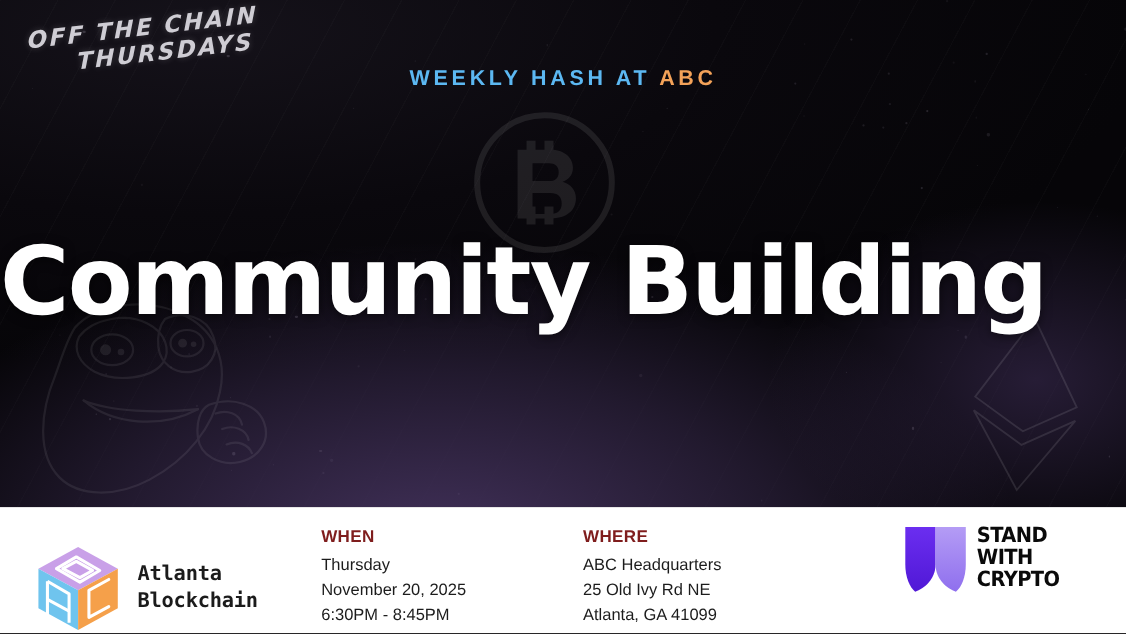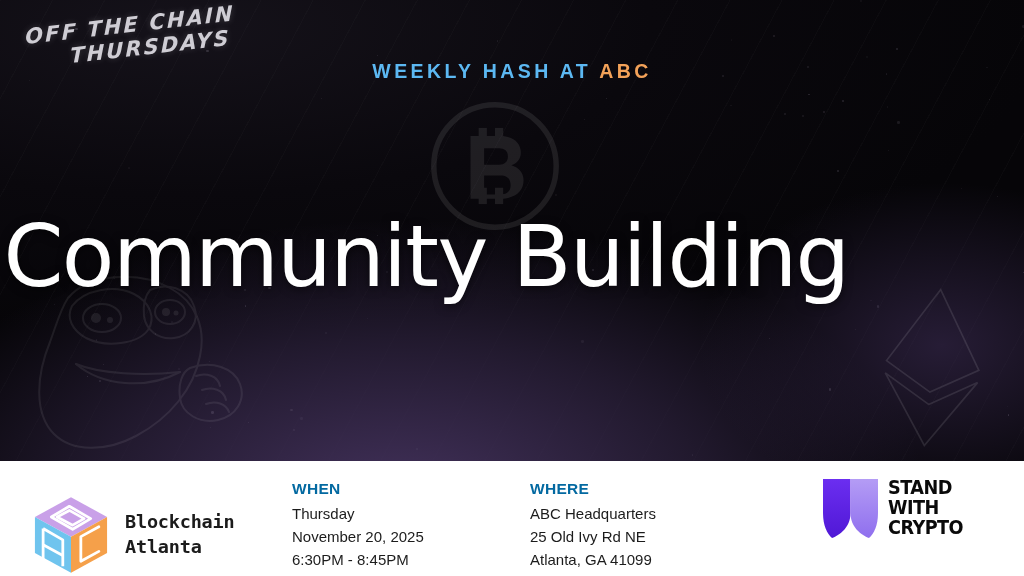--- a/index.html
+++ b/index.html
@@ -101,21 +101,21 @@
   .eyebrow .eb-main { color:#5cb8f2; }
   .eyebrow .eb-accent { color:#f3a259; }
 
   
   .title {
     position:absolute; left:0; top:213px; width:852px;
     text-align:center;
     color:#fff;
     font-family:"DejaVu Sans", sans-serif;
     font-size:86px;
-    font-weight:400;
+    font-weight:700;
     letter-spacing:-1.6px;
     line-height:1;
     white-space:nowrap;
     text-shadow:0 2px 10px rgba(0,0,0,.55);
   }
 
   
   .footer {
     position:absolute; left:0; top:461px; width:1024px; height:115px;
     background:#ffffff;
@@ -131,21 +131,21 @@
   .abc-name {
     font-family:"DejaVu Sans Mono", monospace;
     font-size:18.5px; font-weight:700; color:#1b1b1b;
     line-height:1.30; letter-spacing:-.2px; white-space:nowrap;
   }
 
   
   .col-when  { left:292px; top:19px; }
   .col-where { left:530px; top:19px; }
   .info-h {
-    font-size:15.5px; font-weight:700; color:#0369a1;
+    font-size:15.5px; font-weight:700; color:#7f1d1d;
     letter-spacing:.3px; margin-bottom:5px; text-transform:uppercase;
   }
   .info-l {
     font-size:15px; color:#1c1c1c; line-height:1.52; white-space:nowrap;
   }
 
   
   .col-sponsor { left:790px; top:16px; width:210px; text-align:center; }
   .sponsor-h {
     font-size:14.5px; font-weight:700; color:#111;
@@ -323,22 +323,22 @@
             <path d="M16 42 L16 86 M16 42 L40 56 L40 88"></path>
             <path d="M16 62 L40 75"></path>
           </g>
 
           <g fill="none" stroke="#ffffff" stroke-width="3.4" stroke-linejoin="round" stroke-linecap="round">
             <path d="M84 40 L62 52 L62 82 L84 70"></path>
           </g>
         </svg>
       </div>
       <div class="abc-name">
+        <div>Atlanta</div>
         <div>Blockchain</div>
-        <div>Atlanta</div>
       </div>
     </div>
 
     <div class="f-col col-when">
       <div class="info-h">WHEN</div>
       <div class="info-l">Thursday</div>
       <div class="info-l">November 20, 2025</div>
       <div class="info-l">6:30PM - 8:45PM</div>
     </div>
 

